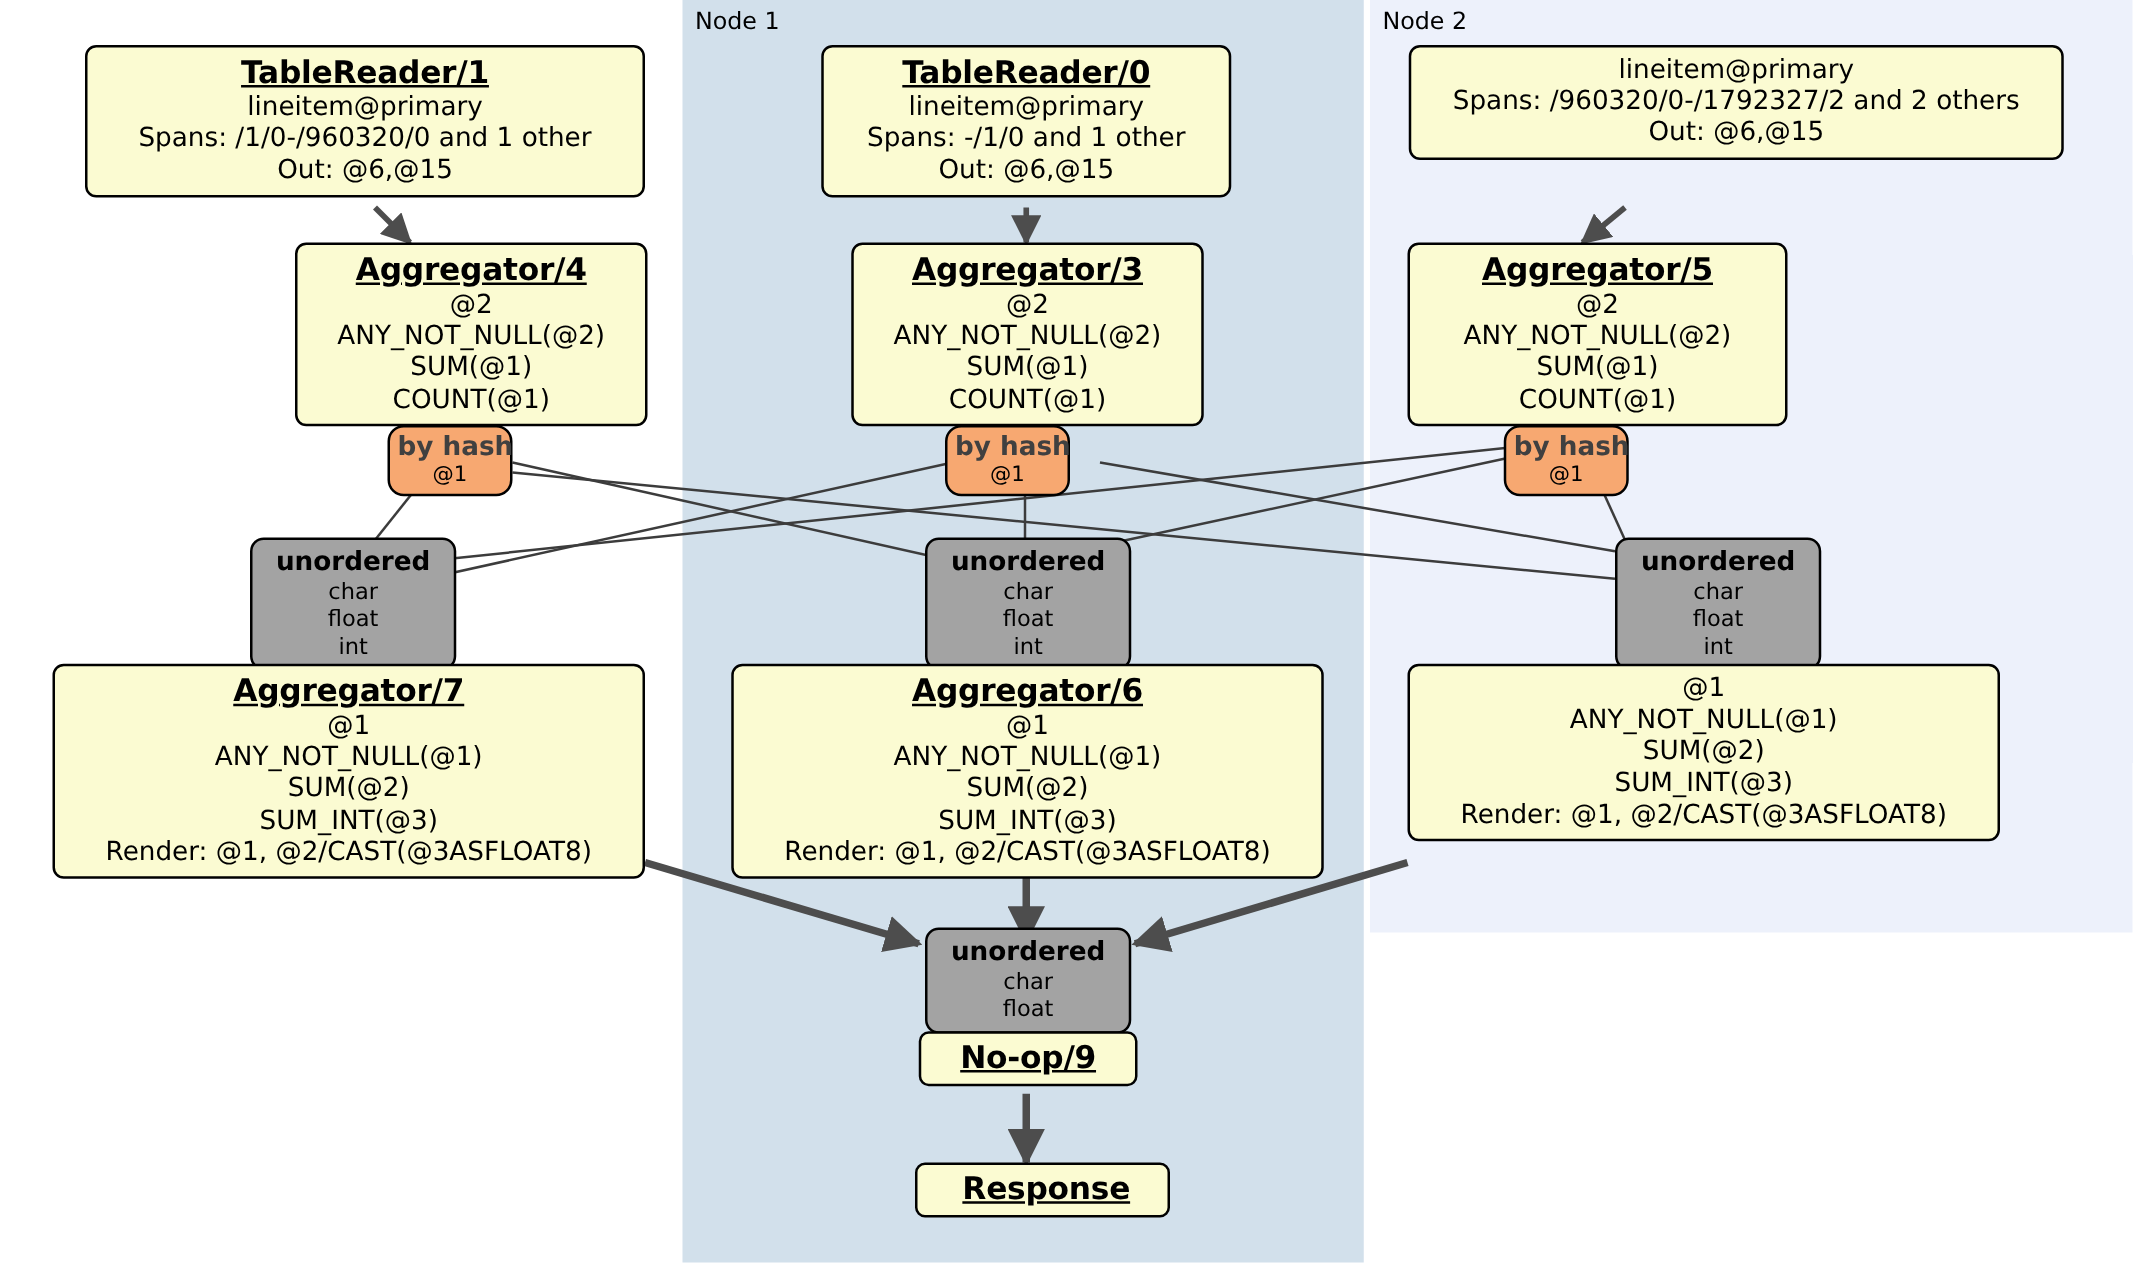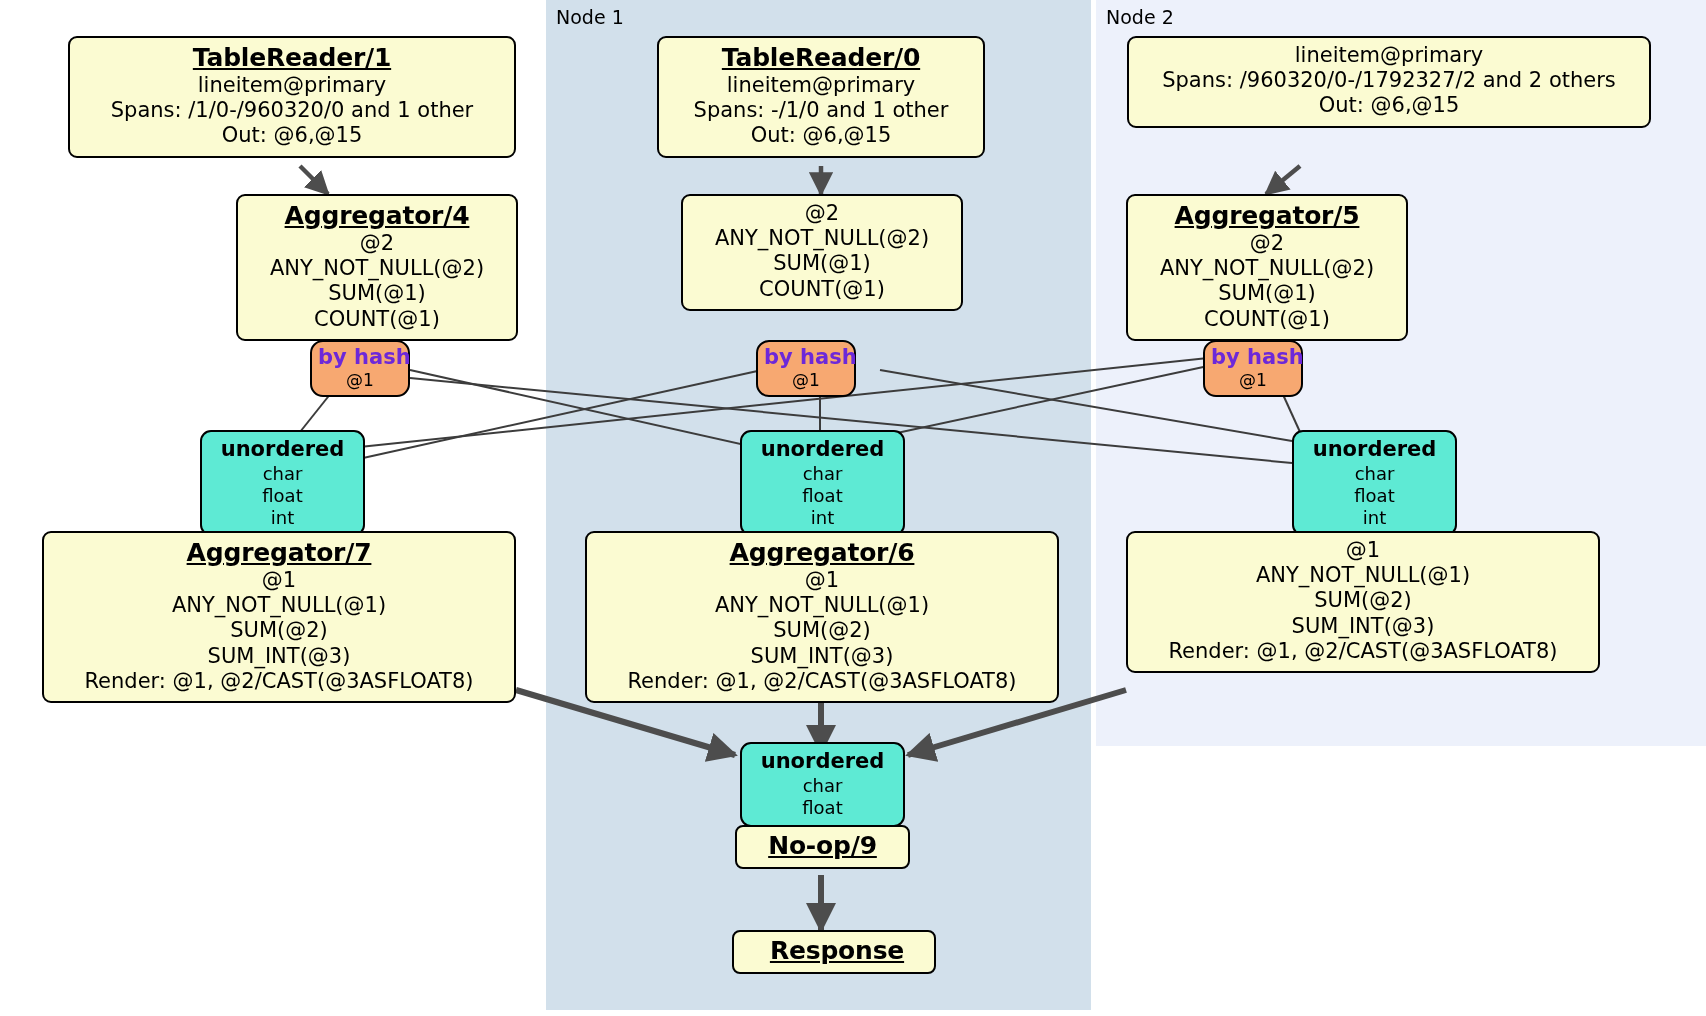--- a/index.html
+++ b/index.html
@@ -77,33 +77,33 @@
     background: #F7A871;
     border: 2px solid #000;
     border-radius: 13px;
     text-align: center;
     padding: 3px 6px 5px 6px;
     line-height: 1.18;
   }
   .router .rt {
     font-weight: bold;
     font-size: 21px;
-    color: #6d28d9;
+    color: #404040;
     white-space: nowrap;
   }
   .router .rs {
     font-size: 17px;
     color: #000;
     white-space: nowrap;
   }
   
   .sync {
     position: absolute;
     box-sizing: border-box;
-    background: #5eead4;
+    background: #a3a3a3;
     border: 2px solid #000;
     border-radius: 11px;
     text-align: center;
     padding: 5px 8px 6px 8px;
     line-height: 1.22;
   }
   .sync .st {
     font-weight: bold;
     font-size: 21px;
     color: #000;
@@ -187,27 +187,28 @@
 
   <div class="proc" style="left:236px; top:194px; width:282px;">
     <div class="ttl">Aggregator/4</div>
     <div class="ln">@2</div>
     <div class="ln">ANY_NOT_NULL(@2)</div>
     <div class="ln">SUM(@1)</div>
     <div class="ln">COUNT(@1)</div>
   </div>
 
   <div class="proc" style="left:681px; top:194px; width:282px;">
+    <div class="ttl">Aggregator/3</div>
     <div class="ln">@2</div>
     <div class="ln">ANY_NOT_NULL(@2)</div>
     <div class="ln">SUM(@1)</div>
     <div class="ln">COUNT(@1)</div>
   </div>
 
-  <div class="proc" style="left:1126px; top:194px; width:282px;">
+  <div class="proc" style="left:1126px; top:194px; width:304px;">
     <div class="ttl">Aggregator/5</div>
     <div class="ln">@2</div>
     <div class="ln">ANY_NOT_NULL(@2)</div>
     <div class="ln">SUM(@1)</div>
     <div class="ln">COUNT(@1)</div>
   </div>
 
   <div class="router" style="left:310px; top:340px; width:100px;">
     <div class="rt">by hash</div>
     <div class="rs">@1</div>

